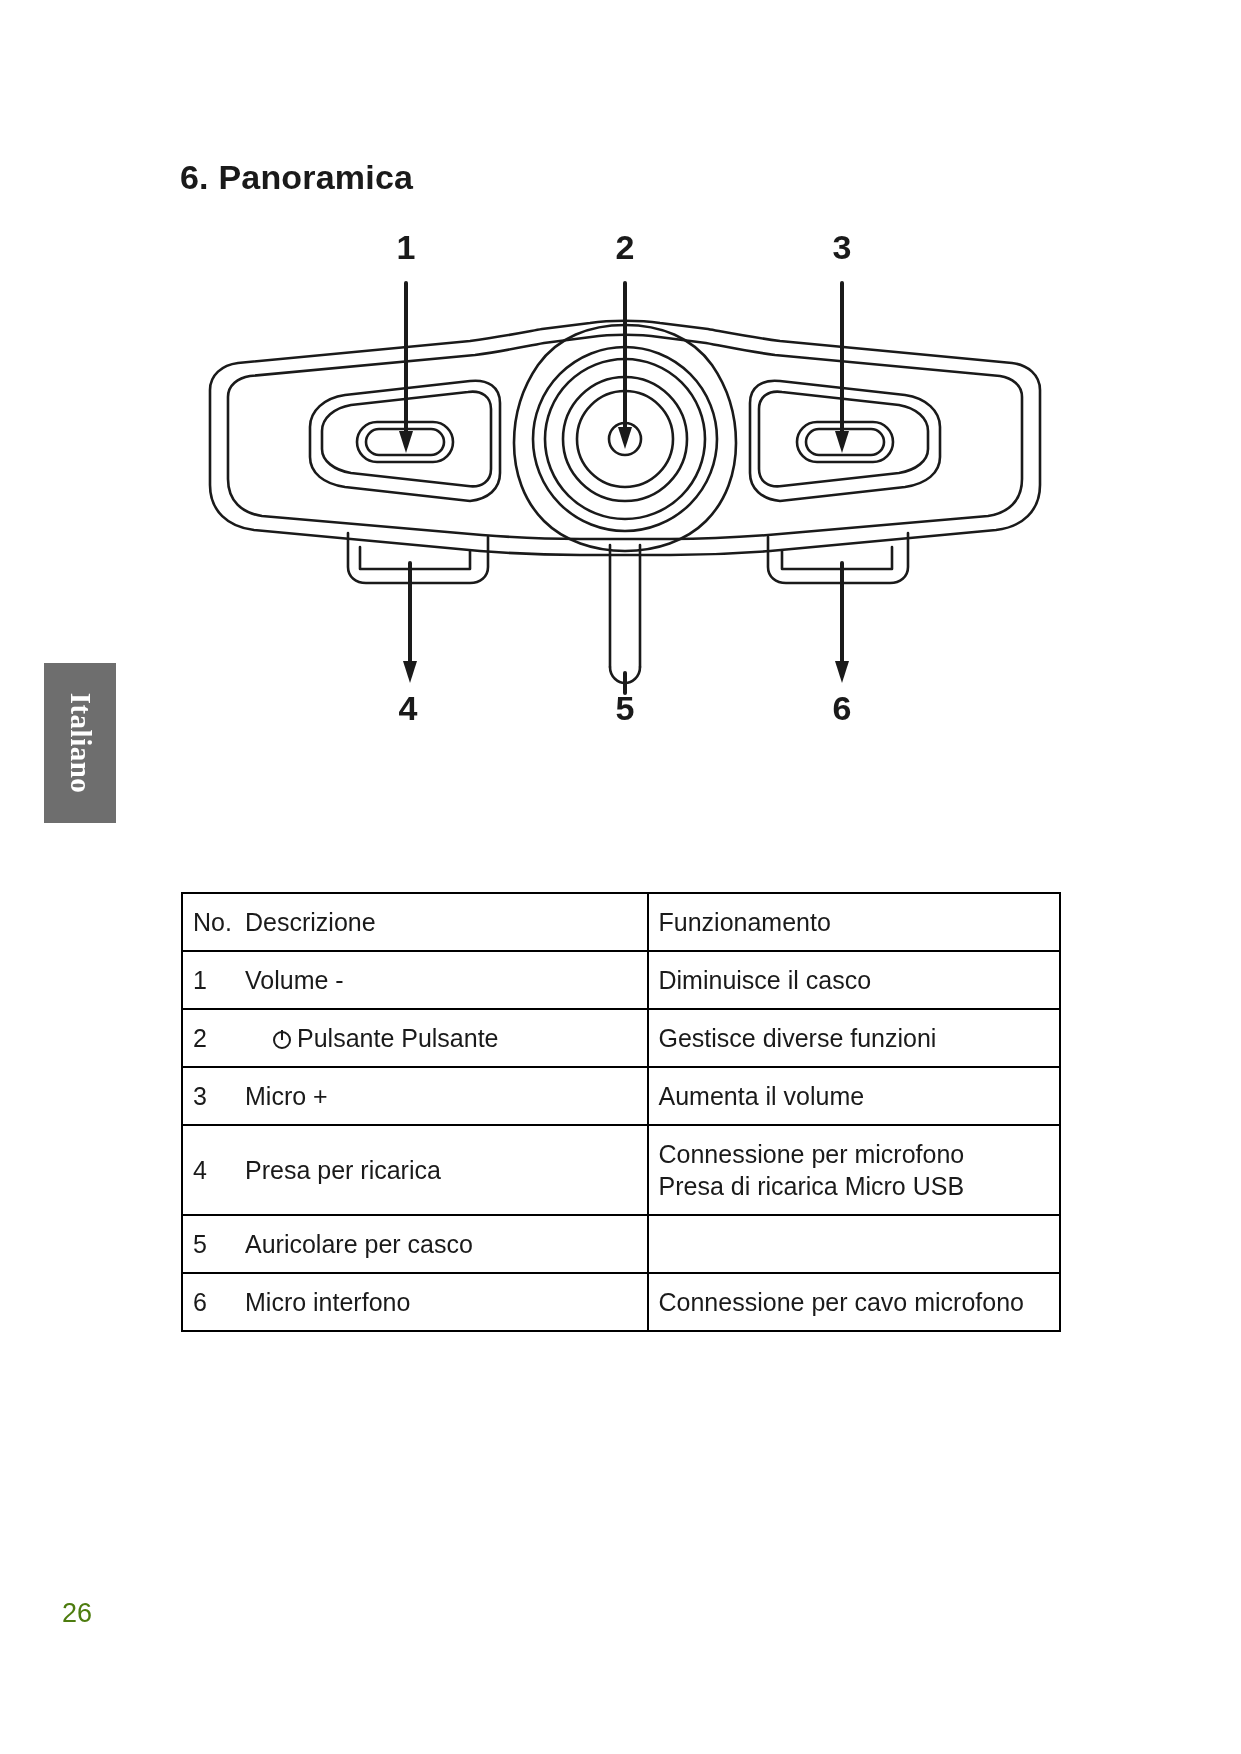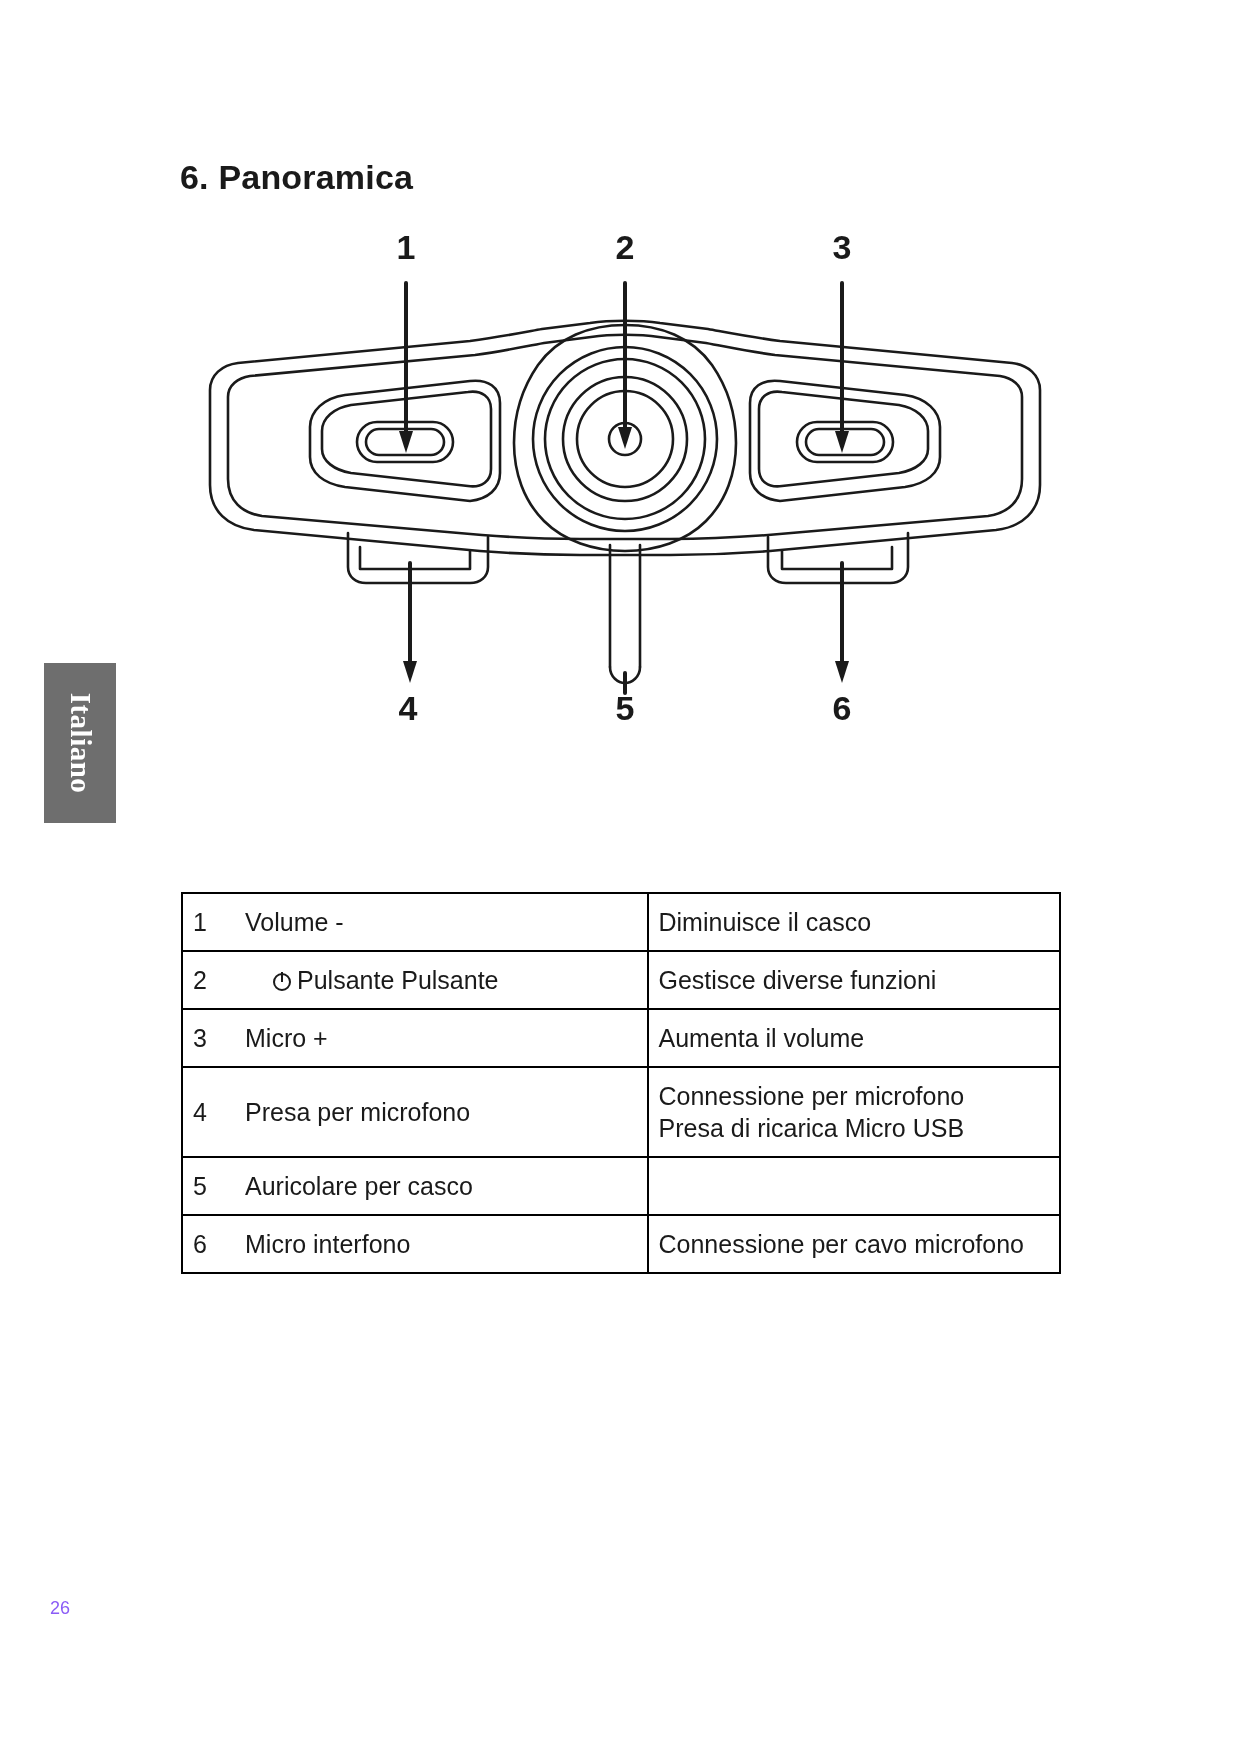--- a/index.html
+++ b/index.html
@@ -84,24 +84,24 @@
     display: inline-block;
     width: 22px;
     height: 22px;
     vertical-align: -3px;
     margin: 0 4px 0 26px;
   }
 
   
   .page-number {
     position: absolute;
-    left: 50px;
+    left: 62px;
     top: 1598px;
-    font-size: 18px;
-    color: #8b5cf6;
+    font-size: 27px;
+    color: #4d7c0f;
   }
 </style>
 </head>
 <body>
 
 <div class="page-title">6. Panoramica</div>
 
 <div class="lang-tab">
   <span>Italiano</span>
 </div>
@@ -182,20 +182,25 @@
       <text x="672" y="44">3</text>
       <text x="238" y="505">4</text>
       <text x="455" y="505">5</text>
       <text x="672" y="505">6</text>
     </g>
   </svg>
 </div>
 
 <table class="spec-table">
   <tbody>
+    <tr class="head">
+      <td class="c-no">No.</td>
+      <td class="c-desc">Descrizione</td>
+      <td class="c-func">Funzionamento</td>
+    </tr>
 
     <tr>
       <td class="c-no">1</td>
       <td class="c-desc">Volume -</td>
       <td class="c-func">Diminuisce il casco</td>
     </tr>
 
     <tr>
       <td class="c-no">2</td>
       <td class="c-desc"><span class="power-glyph"><svg width="22" height="22" viewBox="0 0 22 22">
@@ -206,21 +211,21 @@
     </tr>
 
     <tr>
       <td class="c-no">3</td>
       <td class="c-desc">Micro +</td>
       <td class="c-func">Aumenta il volume</td>
     </tr>
 
     <tr>
       <td class="c-no">4</td>
-      <td class="c-desc">Presa per microfono</td>
+      <td class="c-desc">Presa per ricarica</td>
       <td class="c-func cell-multiline">Connessione per microfono
 Presa di ricarica Micro USB</td>
     </tr>
 
     <tr>
       <td class="c-no">5</td>
       <td class="c-desc">Auricolare per casco</td>
       <td class="c-func"></td>
     </tr>
 

